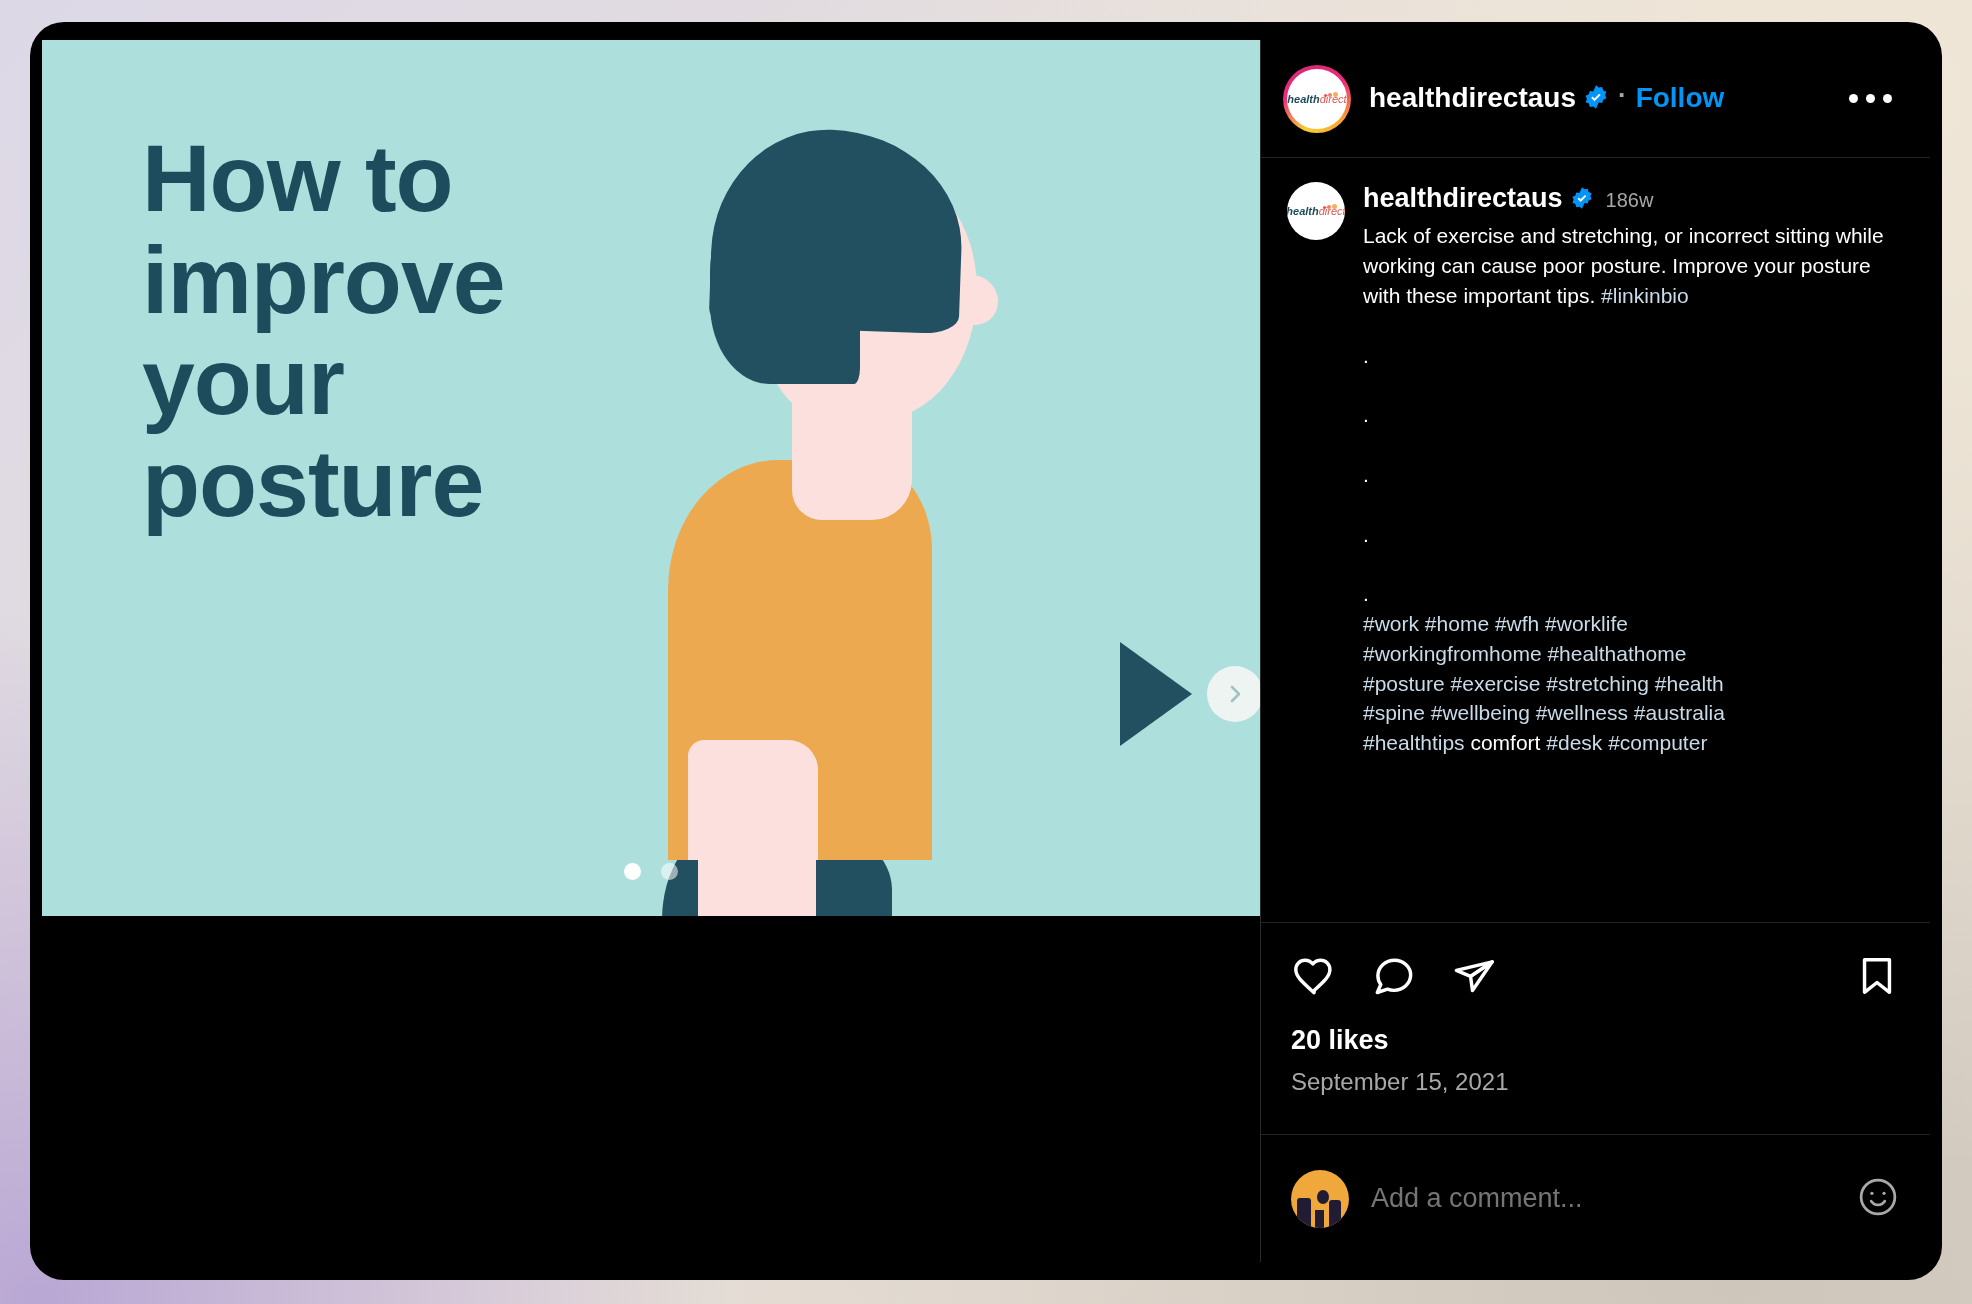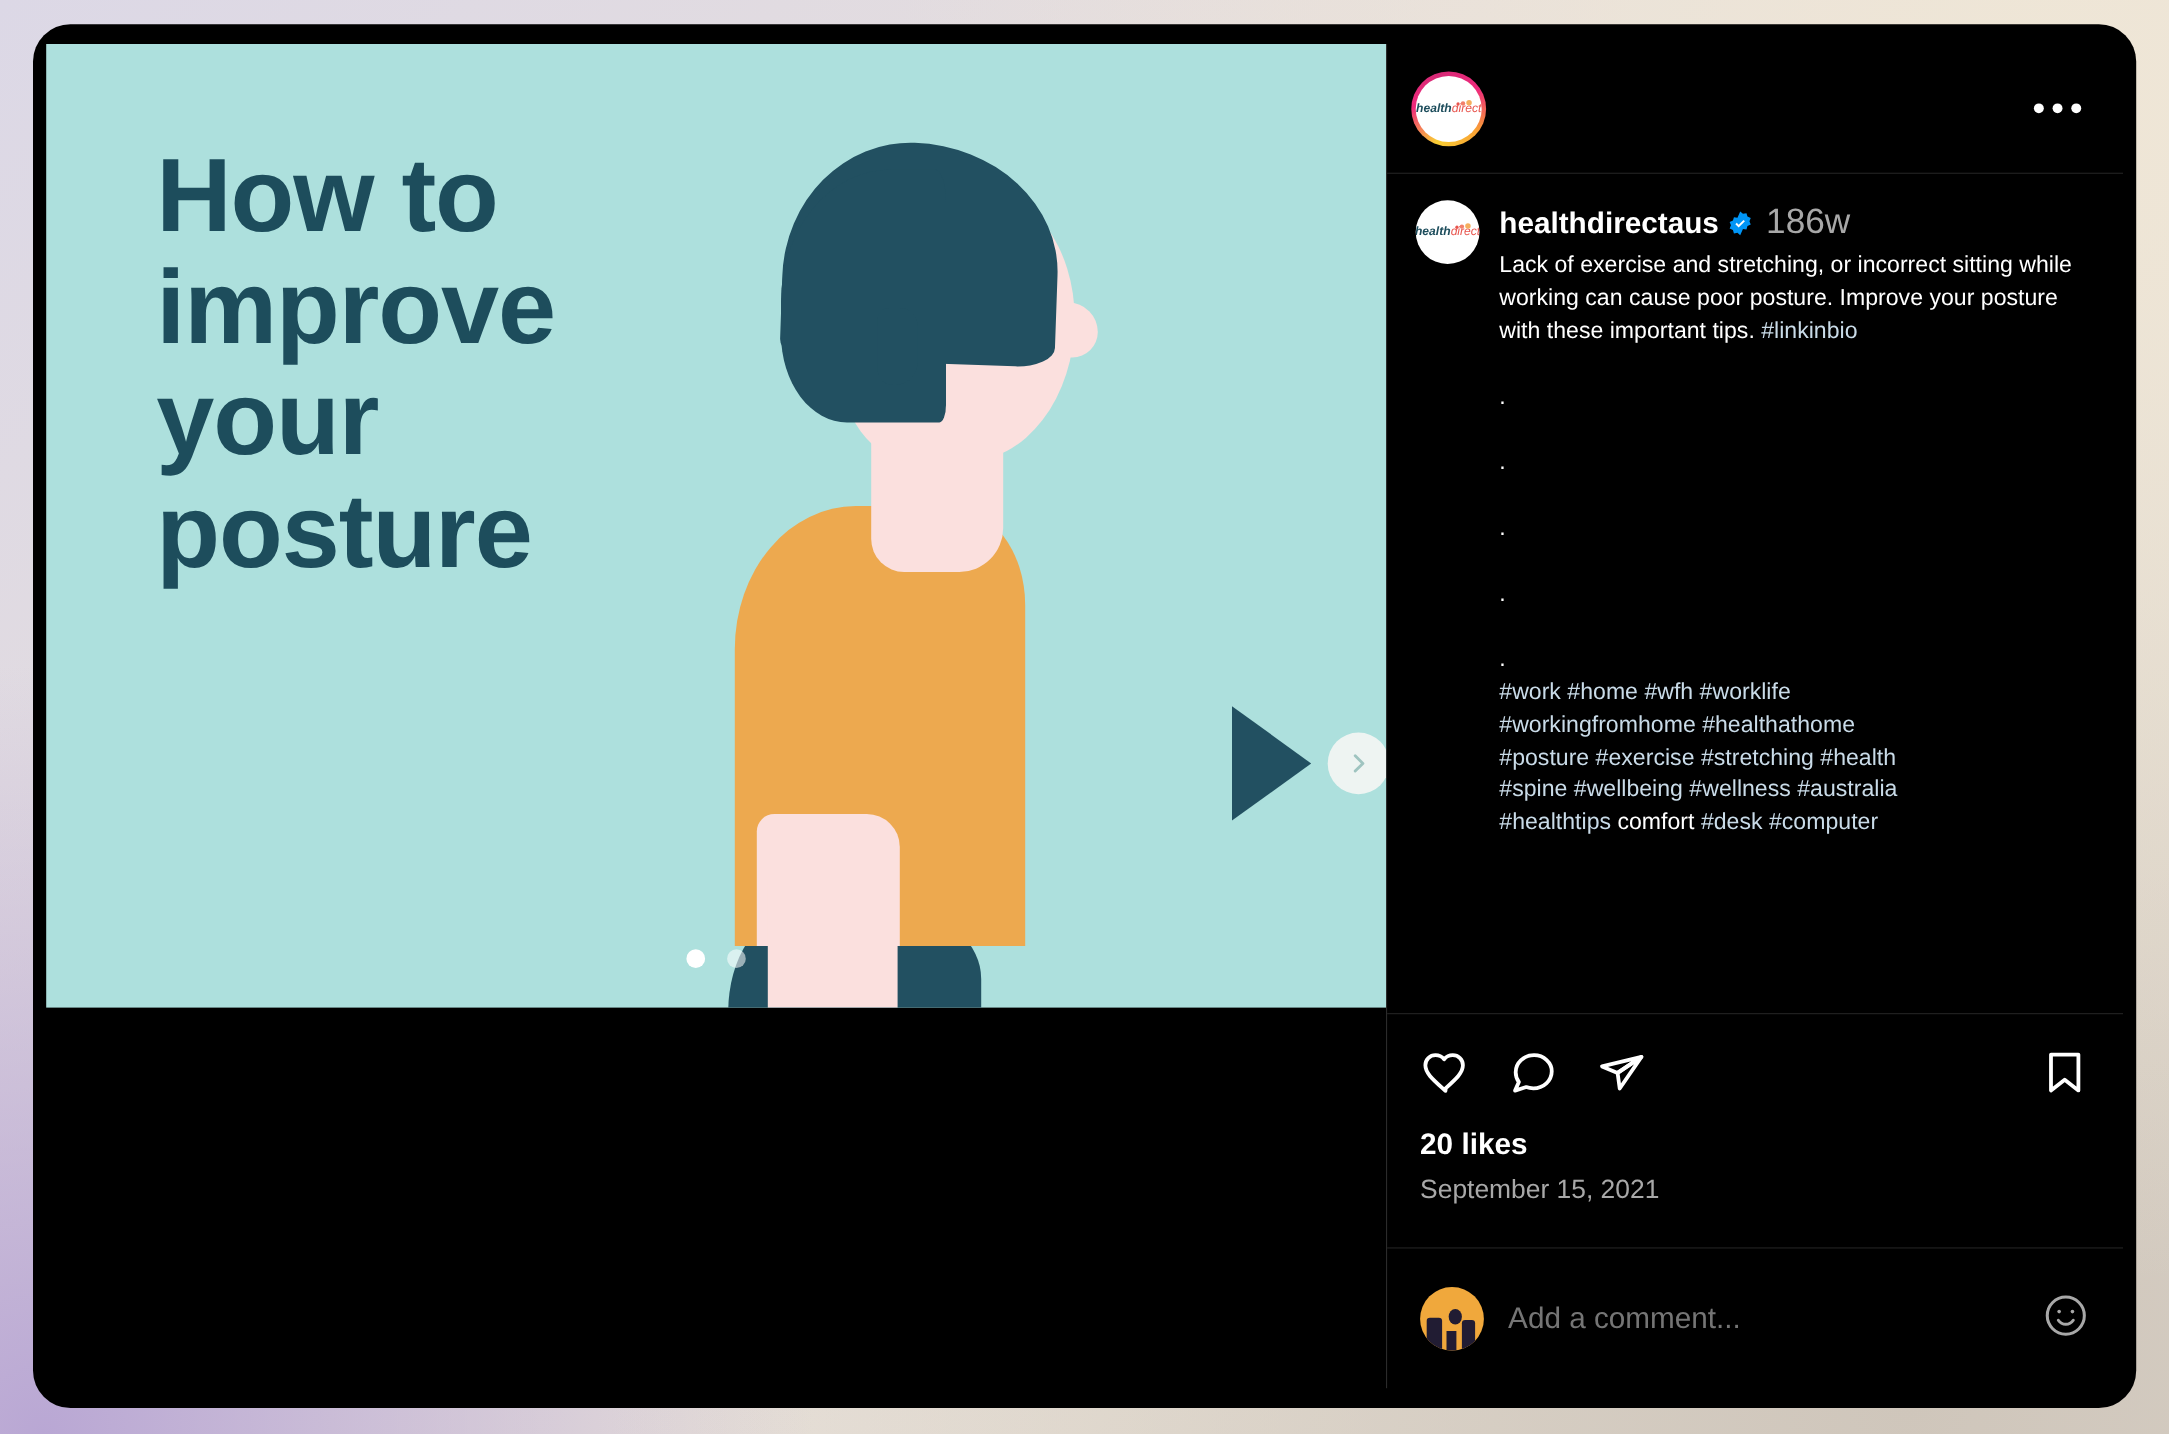--- a/index.html
+++ b/index.html
@@ -243,21 +243,21 @@
   .caption-row { display: flex; gap: 18px; }
   .caption-avatar {
     width: 58px; height: 58px; border-radius: 50%; background: #fff; flex: none;
     display: flex; align-items: center; justify-content: center; overflow: hidden;
   }
   .caption-body { flex: 1 1 auto; min-width: 0; }
   .caption-head {
     font-size: 27px; font-weight: 700; color: #fff; line-height: 1.2;
     margin-bottom: 4px;
   }
-  .caption-time { color: #a8a8a8; font-weight: 400; margin-left: 12px; font-size: 32px; }
+  .caption-time { color: #a8a8a8; font-weight: 400; margin-left: 12px; font-size: 20px; }
   .caption-text {
     font-size: 21px; line-height: 1.42; color: #fff; white-space: pre-wrap;
     word-wrap: break-word;
   }
   .hash { color: #c9dbe8; }
 
   .sb-actions {
     border-top: 1px solid #232323;
     padding: 30px 30px 0 30px;
     flex: none;
@@ -356,20 +356,28 @@
       <div class="sb-header">
         <div class="avatar-ring">
           <div class="avatar-inner">
             <div class="avatar-logo">
               <span class="brand-health">health</span><span class="brand-direct">direct</span>
               <span class="mini-dots"><i class="mdot1"></i><i class="mdot2"></i><i class="mdot3"></i></span>
             </div>
           </div>
         </div>
 
+        <div class="sb-username">
+          <span>healthdirectaus</span><span class="verified">
+            <svg width="26" height="26" viewBox="0 0 24 24">
+              <path fill="#0095f6" d="M12 1.2l2.5 2.1 3.2-.5.9 3.1 3 1.3-1.2 3 1.2 3-3 1.3-.9 3.1-3.2-.5L12 22.8l-2.5-2.1-3.2.5-.9-3.1-3-1.3 1.2-3-1.2-3 3-1.3.9-3.1 3.2.5z"></path>
+              <path fill="#fff" d="M10.6 15.9l-3-3 1.3-1.3 1.7 1.7 4.4-4.4 1.3 1.3z"></path>
+            </svg>
+          </span><span class="sep-dot">·</span><span class="follow-link">Follow</span>
+        </div>
 
         <div class="more-btn">
           <span></span>
           <span></span>
           <span></span>
         </div>
       </div>
 
       <div class="sb-scroll">
 

